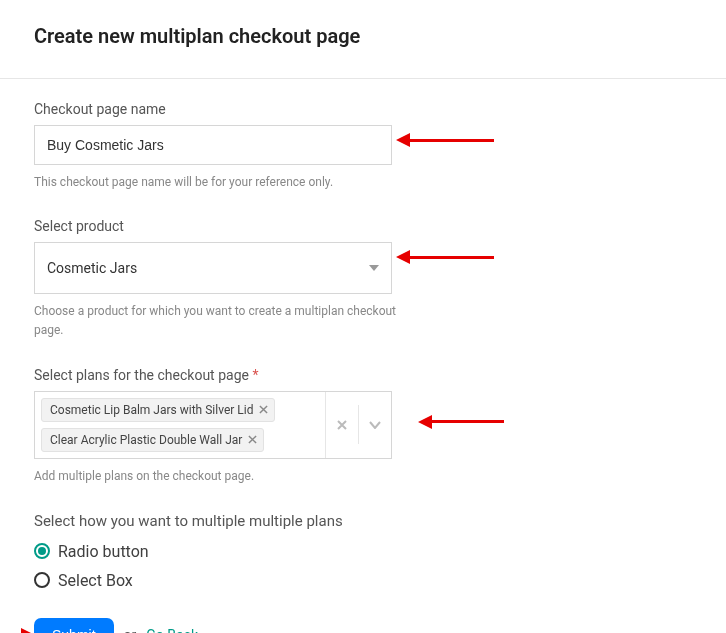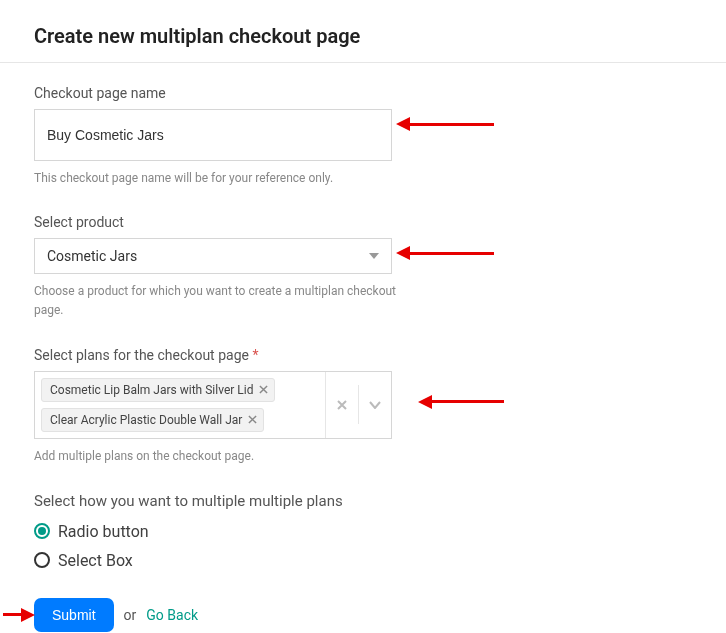--- a/index.html
+++ b/index.html
@@ -9,21 +9,21 @@
     color: #333;
     width: 726px;
     height: 633px;
     padding: 24px 34px 20px 34px;
     position: relative;
   }
   .page-title {
     font-size: 20px;
     font-weight: 600;
     color: #222;
-    margin-bottom: 14px;
+    margin-bottom: 30px;
   }
   .divider {
     border: none;
     border-top: 1px solid #e6e6e6;
     margin-bottom: 22px;
     margin-left: -34px;
     margin-right: -34px;
   }
   .field {
     margin-bottom: 26px;
@@ -38,31 +38,31 @@
   .required-mark { color: #d9534f; }
   .help {
     font-size: 12px;
     color: #888;
     margin-top: 8px;
     line-height: 1.6;
     max-width: 380px;
   }
   .textinput {
     width: 358px;
-    height: 52px;
+    height: 40px;
     border: 1px solid #d6d6d6;
     background: #fff;
     font-size: 14px;
     padding: 0 12px;
     color: #333;
     outline: none;
   }
   .select {
     width: 358px;
-    height: 36px;
+    height: 52px;
     border: 1px solid #d6d6d6;
     background: #fff;
     font-size: 14px;
     padding: 0 12px;
     color: #333;
     display: flex;
     align-items: center;
     justify-content: space-between;
     cursor: pointer;
   }

